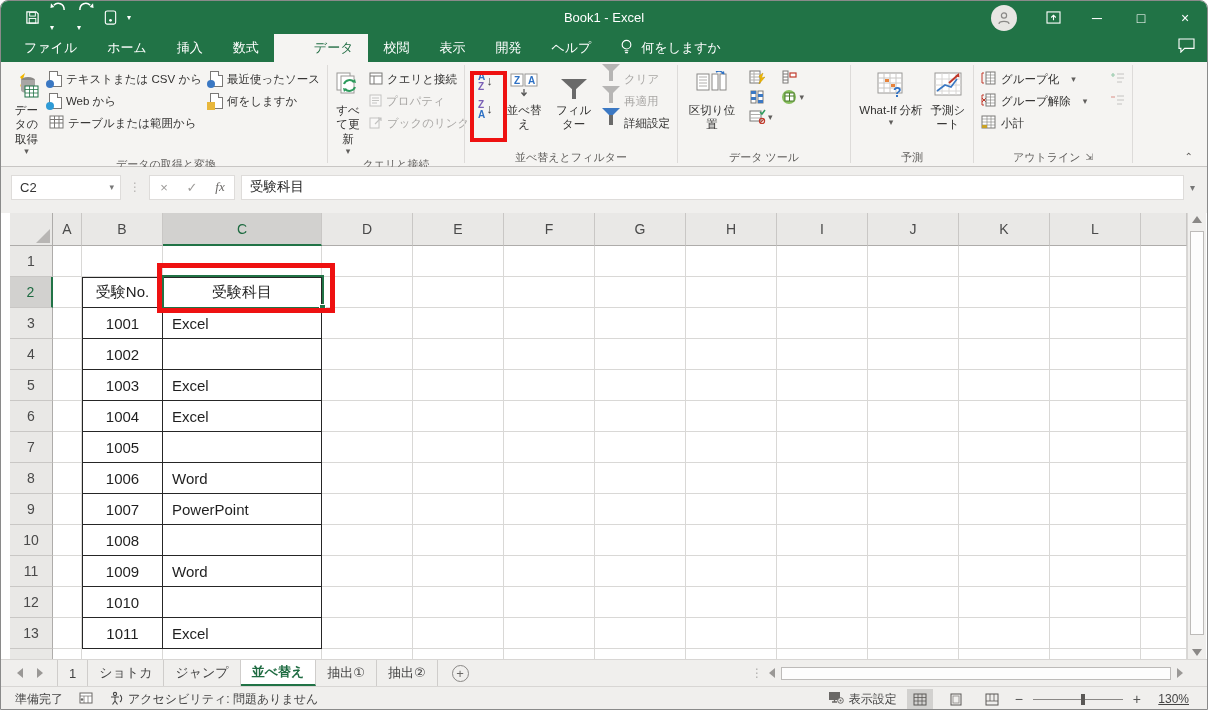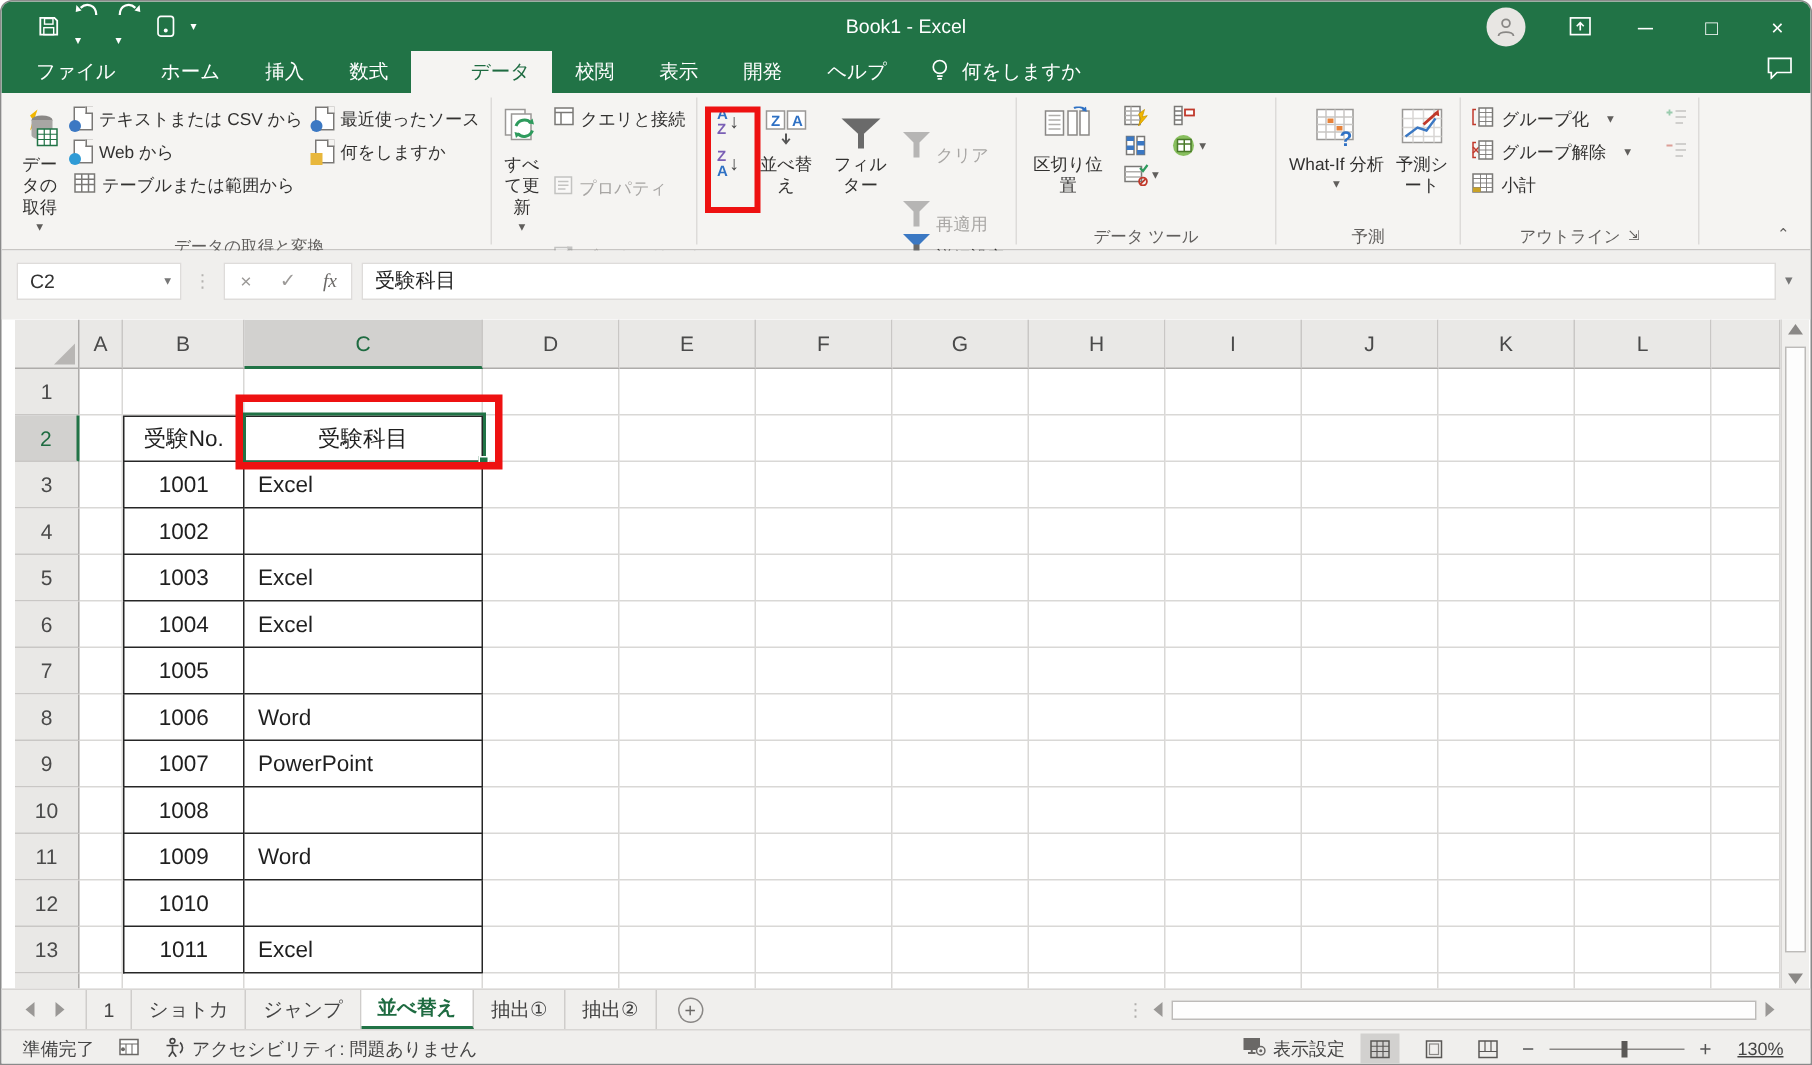--- a/index.html
+++ b/index.html
@@ -35,21 +35,21 @@
   .rg-content { flex:1; display:flex; align-items:flex-start; padding:4px 3px 0 3px; }
   .rg-label { height:18px; text-align:center; font-size:11px; color:#605e5c; white-space:nowrap;
               display:flex; align-items:center; justify-content:center; gap:5px; }
   .rsep { width:1px; background:#dddbd9; margin:3px 0; }
   .bigbtn { display:flex; flex-direction:column; align-items:center; text-align:center;
             font-size:11.5px; color:#323130; line-height:1.25; padding:3px 3px 0 3px; }
   .bigbtn .bicon { height:32px; display:flex; align-items:center; justify-content:center; margin-bottom:2px; }
   .smallcol { display:flex; flex-direction:column; justify-content:flex-start; padding-top:2px; }
   .smallbtn { display:flex; align-items:center; gap:4px; height:22px; font-size:11.5px;
               color:#323130; padding:0 4px; white-space:nowrap; }
-  .smallbtn.disabled { color:#a8a6a4;margin-top:24px; }
+  .smallbtn.disabled { color:#a8a6a4; }
   .smallbtn.disabled svg, .smallbtn.disabled .cssicon { opacity:.45; filter:grayscale(1); }
   .g1grid { display:grid; grid-template-columns:auto auto; padding-top:2px; }
   .caret { font-size:9px; color:#605e5c; }
   .sortstack { display:flex; flex-direction:column; gap:8px; padding:6px 6px 0 10px; }
   .sortbtn { display:flex; align-items:flex-start; gap:1px; font-weight:bold; line-height:1; }
   .sletters { display:flex; flex-direction:column; font-size:10px; }
   .sarrow { font-size:13px; color:#444; margin-top:2px; }
   .cA { color:#2f71c4; } .cZ { color:#7a5fb5; }
   .funnel { width:0; height:0; border-left:9px solid transparent; border-right:9px solid transparent;
             border-top:9px solid #6a6a6a; position:relative; }
@@ -372,20 +372,21 @@
           <div class="smallbtn disabled">
               <span class="cssicon"><span class="funnel" style="transform:scale(.6);"></span></span>
               <span>再適用</span>
             </div>
           <div class="smallbtn">
               <span class="cssicon"><span class="funnel" style="transform:scale(.6);border-top-color:#3b78c3;"></span></span>
               <span>詳細設定</span>
             </div>
         </div>
       </div>
+      <div class="rg-label">並べ替えとフィルター</div>
     </div>
     <div class="rsep"></div>
 
     <div class="rgroup" style="width:172px;">
       <div class="rg-content">
         <div class="bigbtn" style="width:62px;">
           <span class="bicon">
               <svg width="32" height="28" viewBox="0 0 32 28">
                 <rect x="1" y="3" width="12" height="16" fill="#fff" stroke="#8a8886"></rect>
                 <path d="M3 6h8M3 9h8M3 12h8M3 15h8" stroke="#b0aeac"></path>

